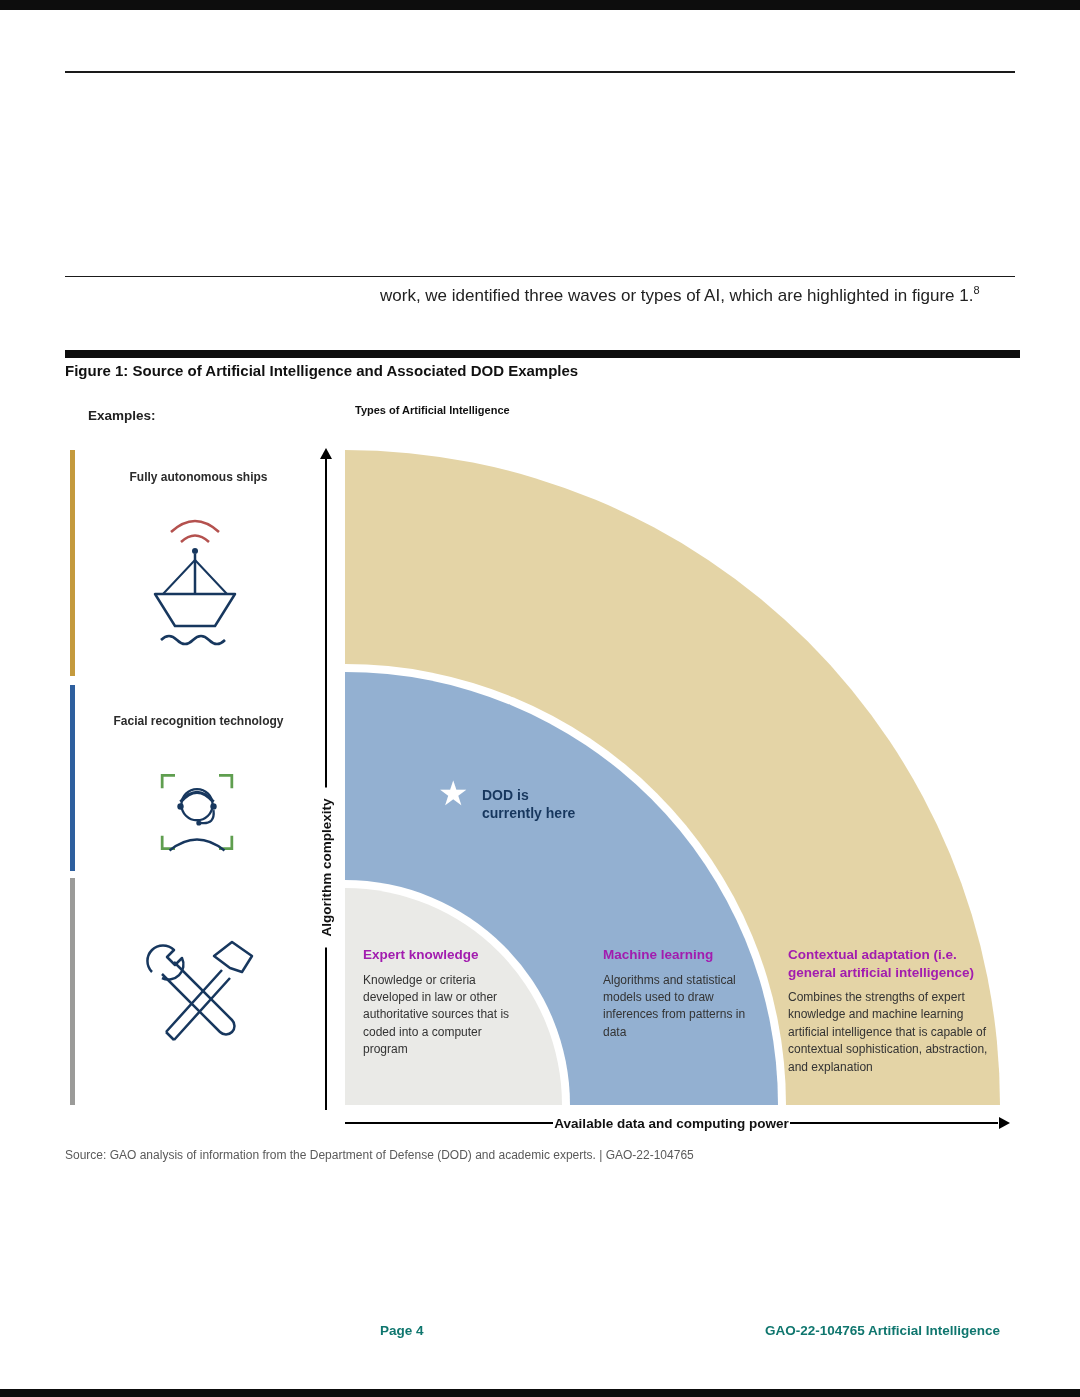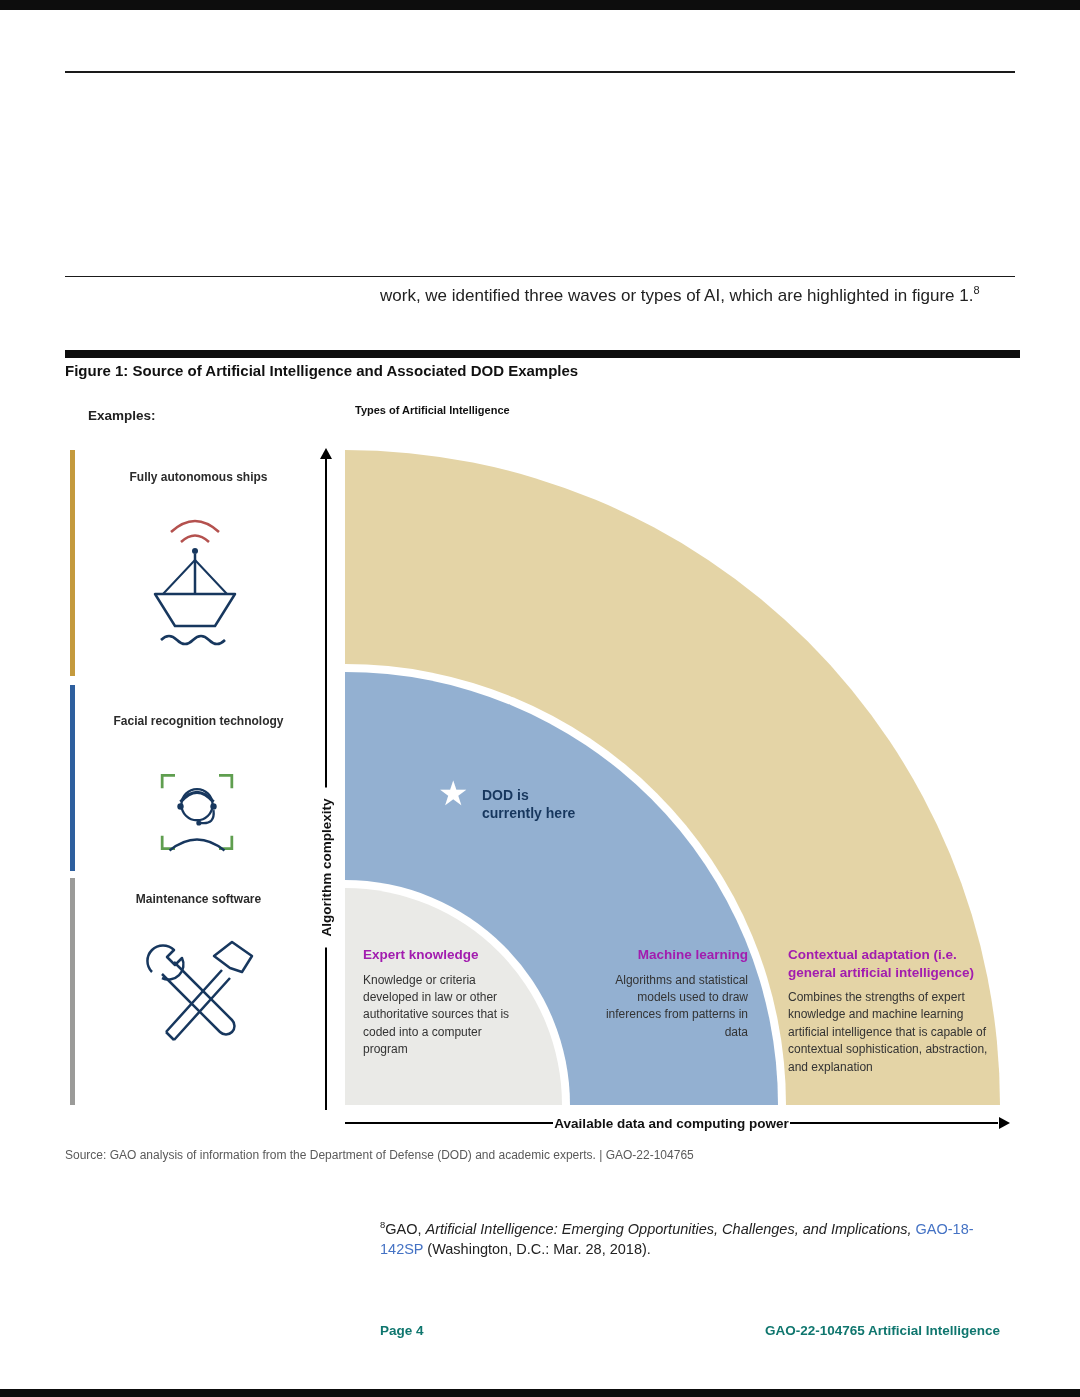--- a/index.html
+++ b/index.html
@@ -78,23 +78,20 @@
     <circle cx="60" cy="48" r="17" stroke="#17375e" fill="none" stroke-width="2.5"></circle>
     <path d="M42,45 Q60,24 78,45" stroke="#17375e" fill="none" stroke-width="3.5"></path>
     <circle cx="42" cy="50" r="3.5" fill="#17375e"></circle>
     <circle cx="78" cy="50" r="3.5" fill="#17375e"></circle>
     <path d="M78,54 Q80,70 64,68" stroke="#17375e" fill="none" stroke-width="2.5"></path>
     <circle cx="62" cy="68" r="2.8" fill="#17375e"></circle>
     <path d="M30,98 Q60,74 90,98" stroke="#17375e" fill="none" stroke-width="2.5"></path>
   </svg>
 
   <div class="abs vbar" style="top: 878px; left: 70px; height: 227px; background-color: rgb(155, 155, 153);"></div>
-  <div class="abs ex-box" style="top:884px;left:80px;width:237px;height:30px;">
-    <span>Maintenance software</span>
-  </div>
   <svg class="abs" style="top:928px;left:128px;" width="136" height="132" viewBox="0 0 136 132">
 
     <path d="M24,44 a15,15 0 1 1 22,-22 l-7,7 8,8 7,-7 a15,15 0 0 1 -20,20" stroke="#17375e" fill="none" stroke-width="2.5" stroke-linejoin="round"></path>
     <path d="M34,46 L92,104 M46,34 L104,92 M92,104 a8,8 0 0 0 12,-12" stroke="#17375e" fill="none" stroke-width="2.5"></path>
 
     <path d="M86,28 l18,-14 20,14 -10,16 -12,-4 z" stroke="#17375e" fill="none" stroke-width="2.5" stroke-linejoin="round"></path>
     <path d="M94,42 L38,104 M102,50 L46,112 M38,104 l8,8" stroke="#17375e" fill="none" stroke-width="2.5"></path>
   </svg>
 
   <svg class="abs" style="top:450px;left:345px;" width="665" height="655" viewBox="0 0 665 655">
@@ -109,38 +106,35 @@
   <div class="abs y-line" style="top:458px;left:325px;height:652px;"></div>
   <div class="abs axis-label" style="top:860px;left:246px;width:160px;text-align:center;background:#fff;transform:rotate(-90deg);">Algorithm complexity</div>
 
   <div class="abs star" style="top:776px;left:438px;">★</div>
   <div class="abs marker-text" style="top:786px;left:482px;width:110px;">DOD is currently here</div>
 
   <div class="abs" style="top:946px;left:363px;width:152px;">
     <div class="ring-head">Expert knowledge</div>
     <div class="ring-desc">Knowledge or criteria developed in law or other authoritative sources that is coded into a computer program</div>
   </div>
-  <div class="abs" style="top:946px;left:603px;width:145px;text-align:right;">
+  <div class="abs" style="top:946px;left:603px;width:145px;">
     <div class="ring-head">Machine learning</div>
     <div class="ring-desc">Algorithms and statistical models used to draw inferences from patterns in data</div>
   </div>
   <div class="abs" style="top:946px;left:788px;width:212px;">
     <div class="ring-head">Contextual adaptation (i.e. general artificial intelligence)</div>
     <div class="ring-desc">Combines the strengths of expert knowledge and machine learning artificial intelligence that is capable of contextual sophistication, abstraction, and explanation</div>
   </div>
 
   <div class="abs x-axis" style="top:1113px;left:345px;width:665px;height:20px;">
     <div class="x-line"></div>
     <div class="axis-label">Available data and computing power</div>
     <div class="x-line"></div>
     <div class="arrow-right"></div>
   </div>
 
   <div class="abs source" style="top:1148px;left:65px;width:900px;">Source: GAO analysis of information from the Department of Defense (DOD) and academic experts.  |  GAO-22-104765</div>
 
-  <div class="abs footnote" style="top:1218px;left:380px;width:632px;">
-    <sup>8</sup><span>GAO, </span><span class="it">Artificial Intelligence: Emerging Opportunities, Challenges, and Implications, </span><a class="link" href="#" style="text-decoration:none;">GAO-18-142SP</a><span> (Washington, D.C.: Mar. 28, 2018).</span>
-  </div>
 
   <div class="abs footer-text" style="top:1323px;left:380px;">Page 4</div>
   <div class="abs footer-text" style="top:1323px;right:80px;text-align:left;margin-left:32px;">GAO-22-104765  Artificial Intelligence</div>
 
 </div>
 
 </body></html>

